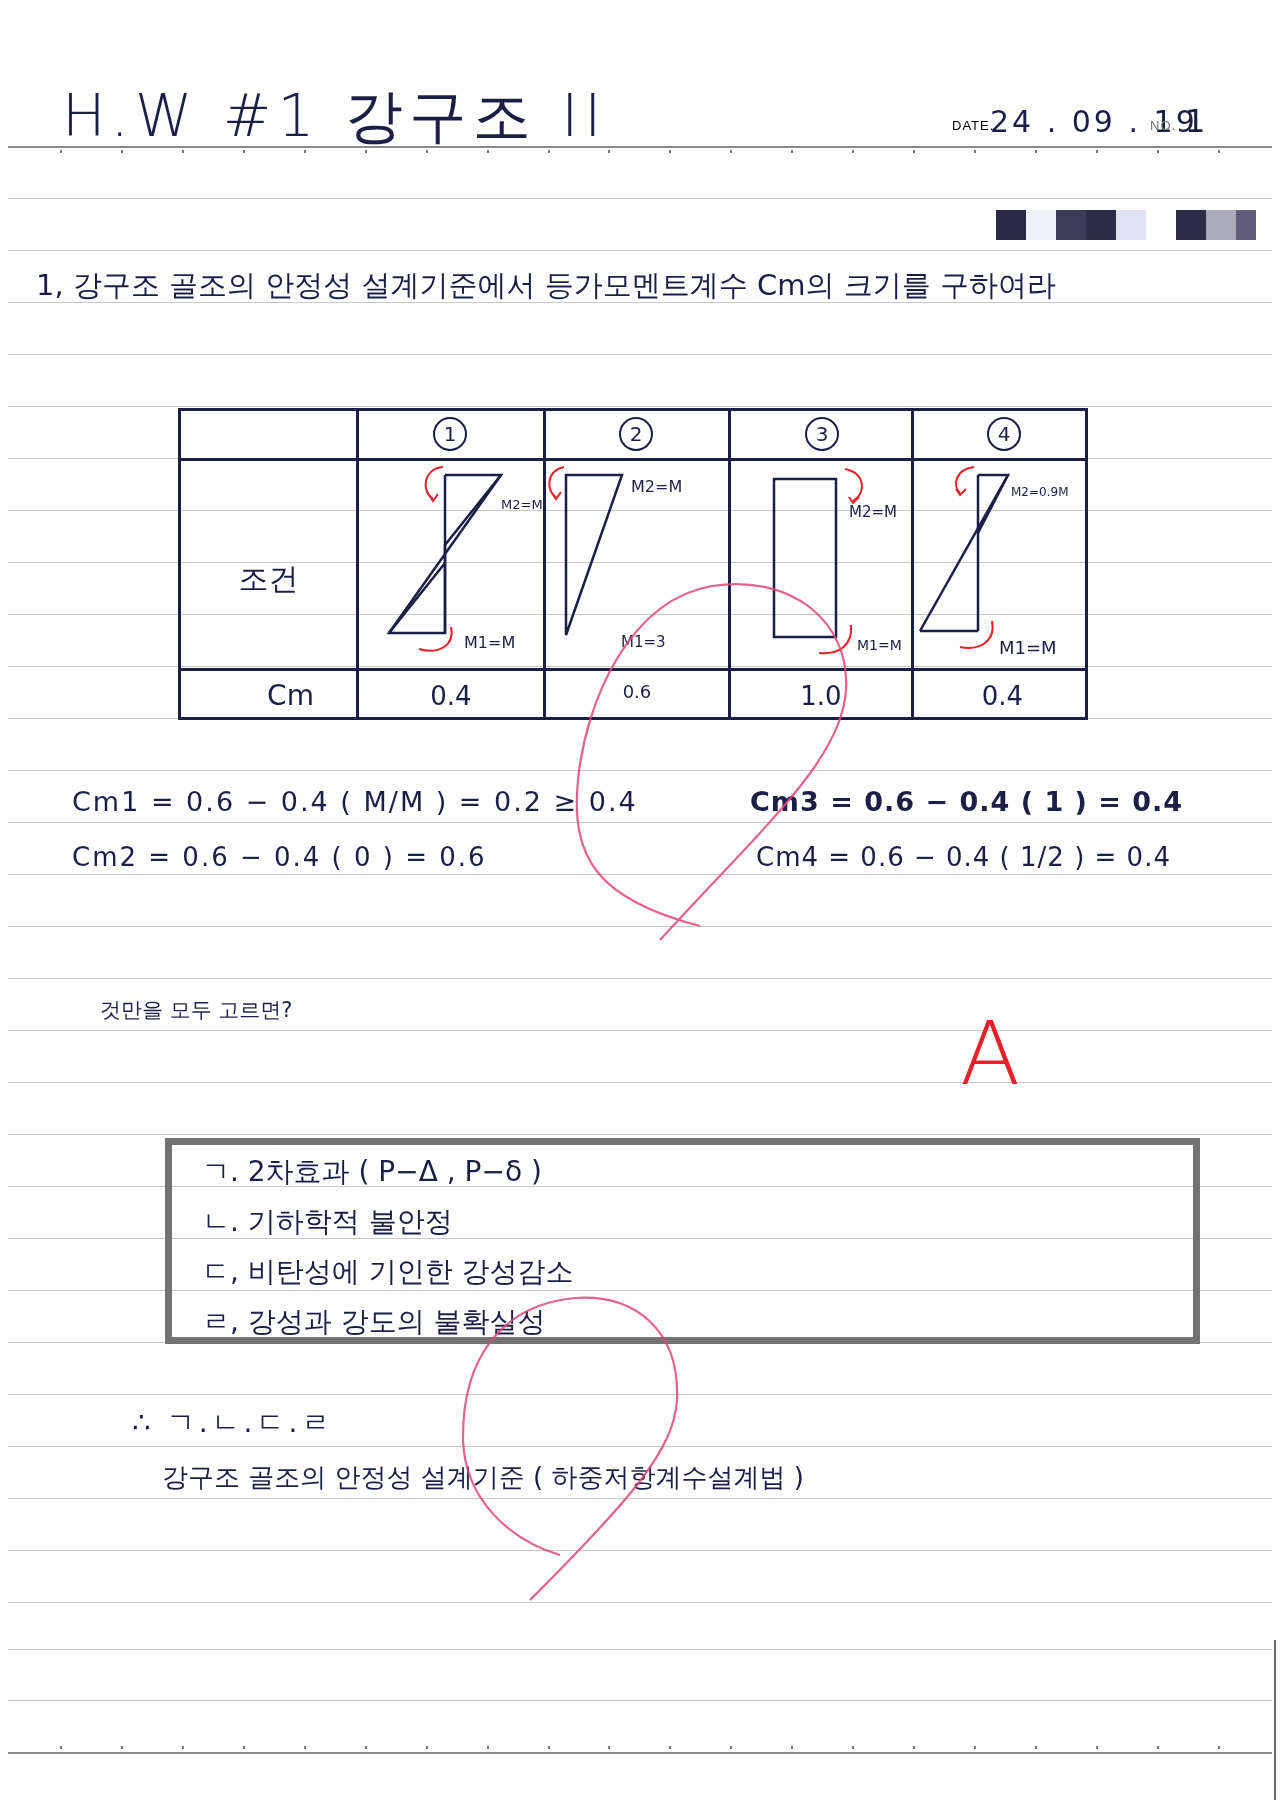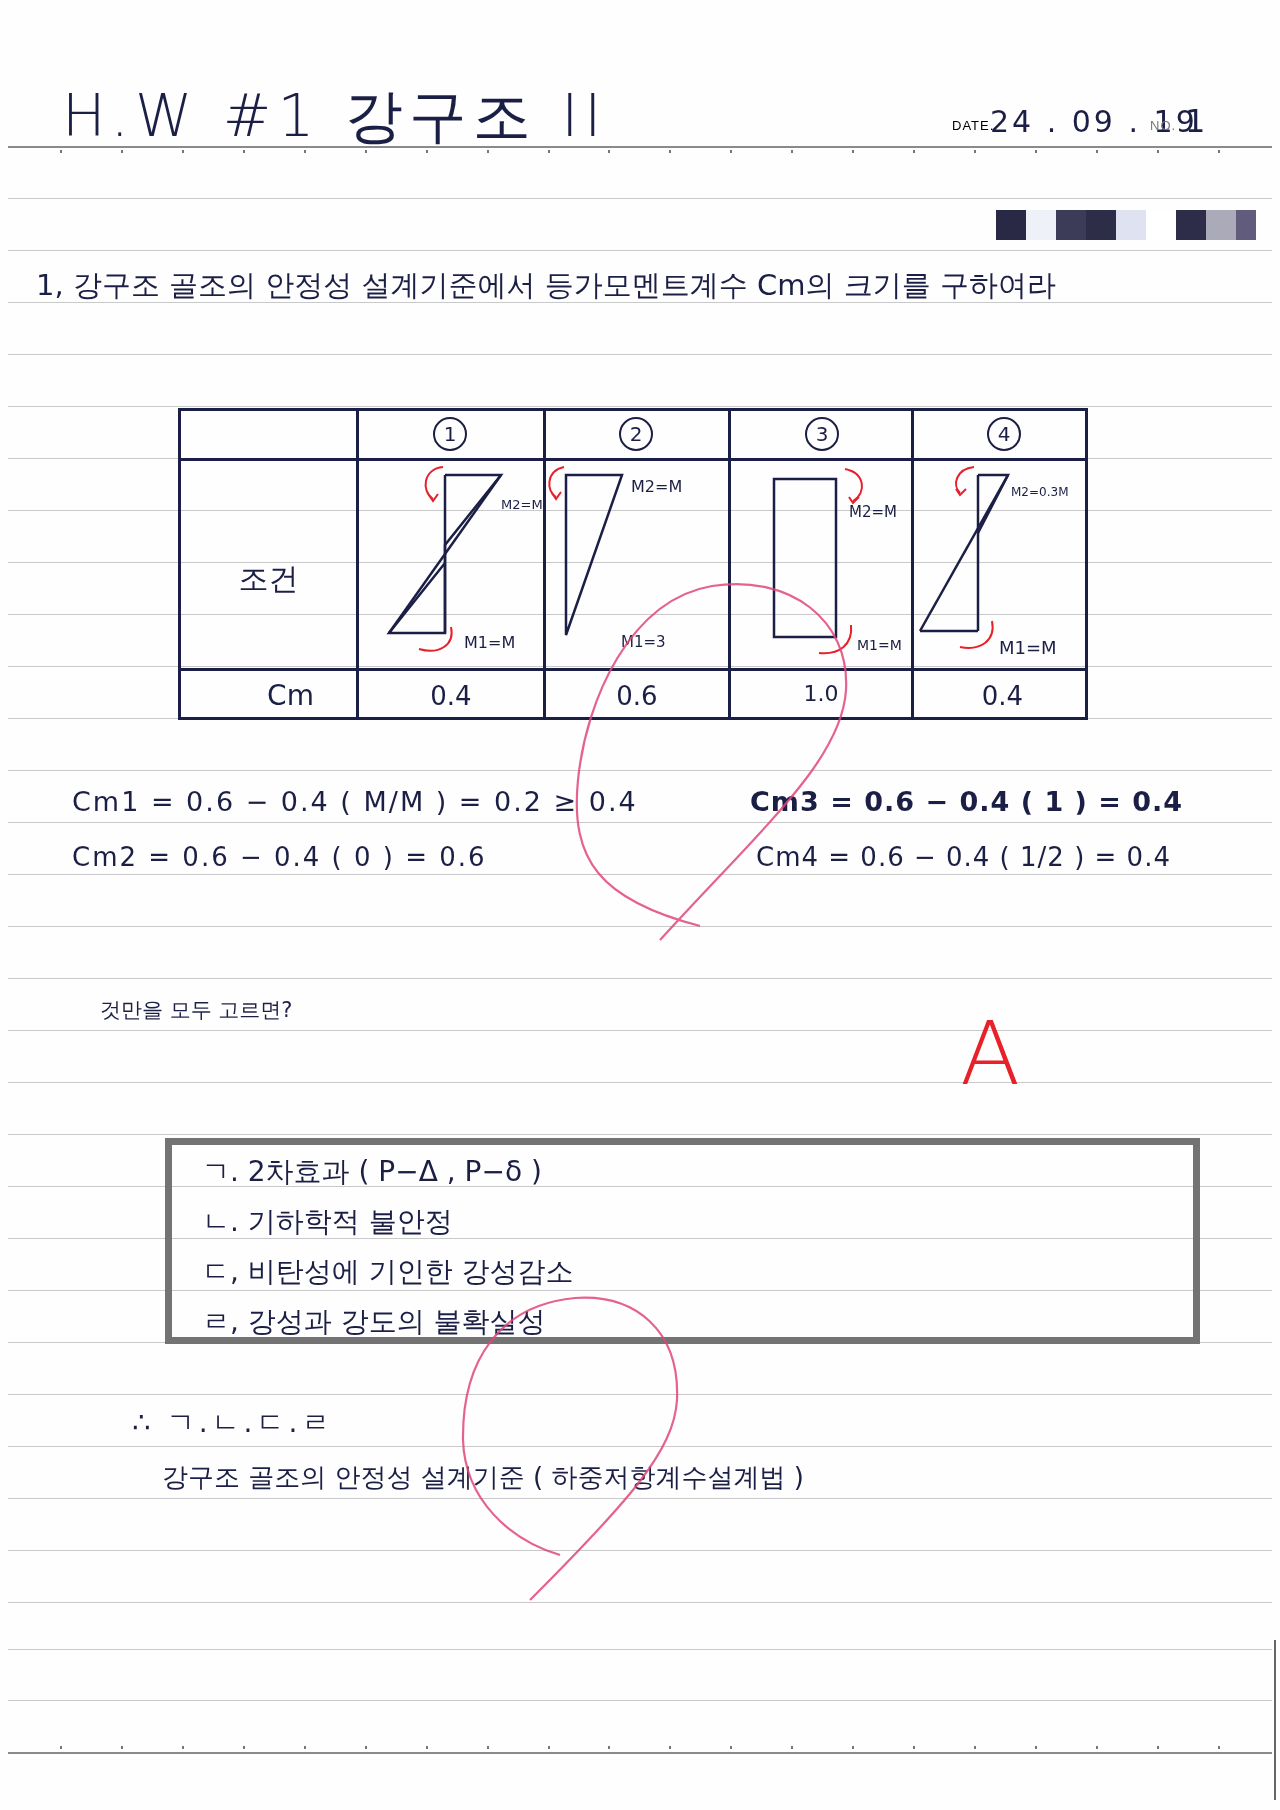--- a/index.html
+++ b/index.html
@@ -145,22 +145,22 @@
 
     <div class="cell-txt" style="left:0; width:175px; top:148px; font-size:30px;">조건</div>
     <div class="cell-txt" style="left:0; width:175px; top:268px; font-size:28px;margin-left:22px;">Cm</div>
 
     <div class="circ-num" style="left:252px; top:6px;">1</div>
     <div class="circ-num" style="left:438px; top:6px;">2</div>
     <div class="circ-num" style="left:624px; top:6px;">3</div>
     <div class="circ-num" style="left:806px; top:6px;">4</div>
 
     <div class="cell-txt" style="left:178px; width:184px; top:270px; font-size:26px;">0.4</div>
-    <div class="cell-txt" style="left:365px; width:182px; top:270px; font-size:26px;">0.6</div>
-    <div class="cell-txt" style="left:550px; width:180px; top:270px; font-size:22px;">1.0</div>
+    <div class="cell-txt" style="left:365px; width:182px; top:270px; font-size:18px;">0.6</div>
+    <div class="cell-txt" style="left:550px; width:180px; top:270px; font-size:26px;">1.0</div>
     <div class="cell-txt" style="left:733px; width:177px; top:270px; font-size:26px;">0.4</div>
 
     <svg class="diag" style="left:178px; top:50px;" width="184" height="207" viewBox="0 0 184 207">
       <polyline points="86,14 142,14 86,84 86,172 30,172 86,102" fill="none" stroke="#1c1f45" stroke-width="2.5"></polyline>
       <line x1="142" y1="14" x2="30" y2="172" stroke="#1c1f45" stroke-width="2.5"></line>
       <line x1="86" y1="14" x2="86" y2="172" stroke="#1c1f45" stroke-width="2.5"></line>
       <path d="M84,6 C64,8 62,30 74,38" fill="none" stroke="#e8202a" stroke-width="2"></path>
       <path d="M70,34 L74,40 L79,33" fill="none" stroke="#e8202a" stroke-width="2"></path>
       <path d="M60,188 C80,194 96,184 92,166" fill="none" stroke="#e8202a" stroke-width="2"></path>
     </svg>
@@ -186,21 +186,21 @@
 
     <svg class="diag" style="left:733px; top:50px;" width="177" height="207" viewBox="0 0 177 207">
       <polyline points="64,14 94,14 64,72" fill="none" stroke="#1c1f45" stroke-width="2.5"></polyline>
       <line x1="94" y1="14" x2="6" y2="170" stroke="#1c1f45" stroke-width="2.5"></line>
       <line x1="64" y1="14" x2="64" y2="170" stroke="#1c1f45" stroke-width="2.5"></line>
       <line x1="6" y1="170" x2="64" y2="170" stroke="#1c1f45" stroke-width="2.5"></line>
       <path d="M60,6 C42,8 38,24 46,32" fill="none" stroke="#e8202a" stroke-width="2"></path>
       <path d="M42,28 L46,34 L52,28" fill="none" stroke="#e8202a" stroke-width="2"></path>
       <path d="M46,186 C66,190 82,180 78,160" fill="none" stroke="#e8202a" stroke-width="2"></path>
     </svg>
-    <div class="cell-txt red" style="left:830px; top:74px; font-size:12px;">M2=0.3M</div>
+    <div class="cell-txt red" style="left:830px; top:74px; font-size:12px;">M2=0.9M</div>
     <div class="cell-txt red" style="left:818px; top:226px; font-size:18px;">M1=M</div>
   </div>
 
   <div class="hw" style="left:72px; top:786px; font-size:27px; letter-spacing:2px;">Cm1 = 0.6 − 0.4 ( M/M ) = 0.2 ≥ 0.4</div>
   <div class="hw" style="left:72px; top:842px; font-size:26px; letter-spacing:2px;">Cm2 = 0.6 − 0.4 ( 0 ) = 0.6</div>
   <div class="hw" style="left:750px; top:786px; font-size:27px; letter-spacing:1px;font-weight:bold;">Cm3 = 0.6 − 0.4 ( 1 ) = 0.4</div>
   <div class="hw" style="left:756px; top:842px; font-size:26px; letter-spacing:1px;">Cm4 = 0.6 − 0.4 ( 1/2 ) = 0.4</div>
 
   <div class="hw q" style="left:100px; top:996px; font-size:21px;">것만을 모두 고르면?</div>
 

